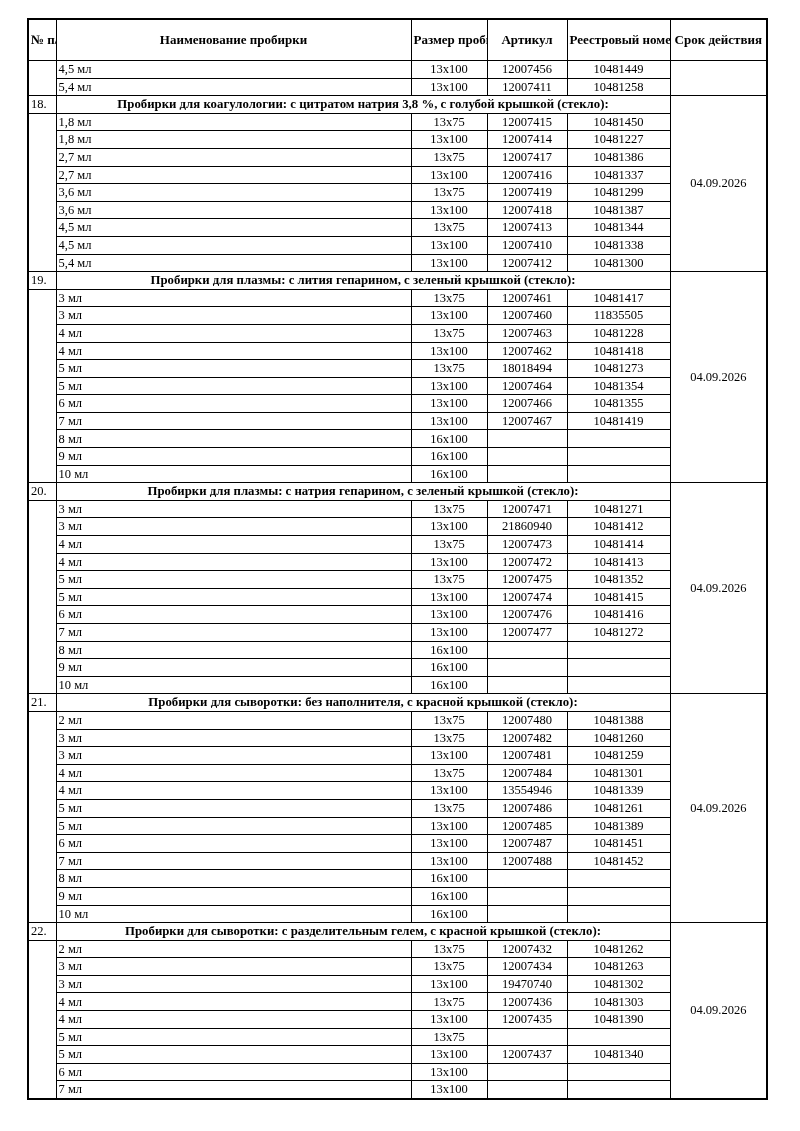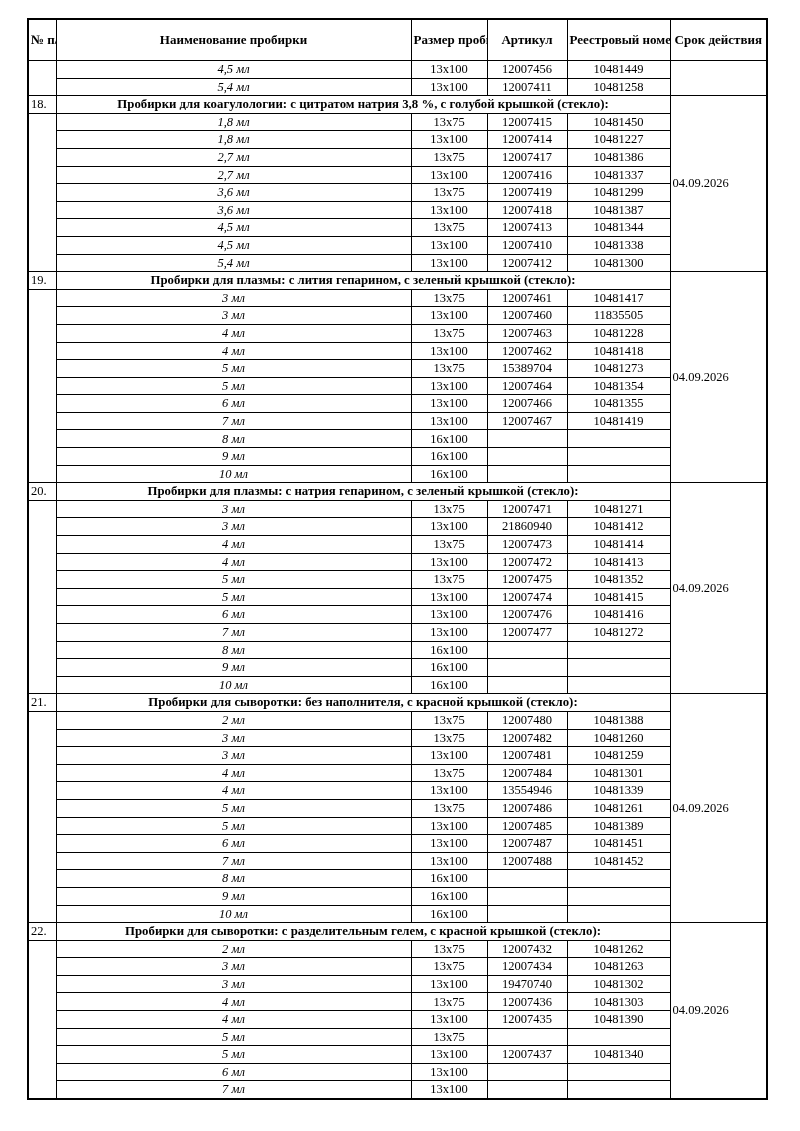--- a/index.html
+++ b/index.html
@@ -41,40 +41,40 @@
     height: 40px;
     white-space: normal;
     padding: 1px 2px;
   }
   tbody td {
     font-size: 12.5px;
     line-height: 16.5px;
     height: 16.6px;
   }
   td.cell-name {
-    text-align: center;
+    text-align: left;
     padding-left: 4px;
-    font-style: italic;
   }
   td.cell-center {
     text-align: center;
   }
   td.cell-section-number {
     text-align: left;
     font-size: 12.5px;
     vertical-align: top;
     padding-top: 0;
   }
   td.cell-section-title {
     font-weight: bold;
     font-size: 12.8px;
     text-align: center;
     margin-left: 45px;
   }
   td.cell-validity {
+    text-align: center;
     font-size: 12.5px;
     margin-left: 48px;
   }
 </style>
 </head>
 <body>
 
 <div class="page">
   <table class="registry">
     <colgroup>
@@ -196,21 +196,21 @@
         </tr>
         <tr>
           <td class="cell-name">4 мл</td>
           <td class="cell-center">13x100</td>
           <td class="cell-center">12007462</td>
           <td class="cell-center">10481418</td>
         </tr>
         <tr>
           <td class="cell-name">5 мл</td>
           <td class="cell-center">13x75</td>
-          <td class="cell-center">15389704</td>
+          <td class="cell-center">18018494</td>
           <td class="cell-center">10481273</td>
         </tr>
         <tr>
           <td class="cell-name">5 мл</td>
           <td class="cell-center">13x100</td>
           <td class="cell-center">12007464</td>
           <td class="cell-center">10481354</td>
         </tr>
         <tr>
           <td class="cell-name">6 мл</td>

